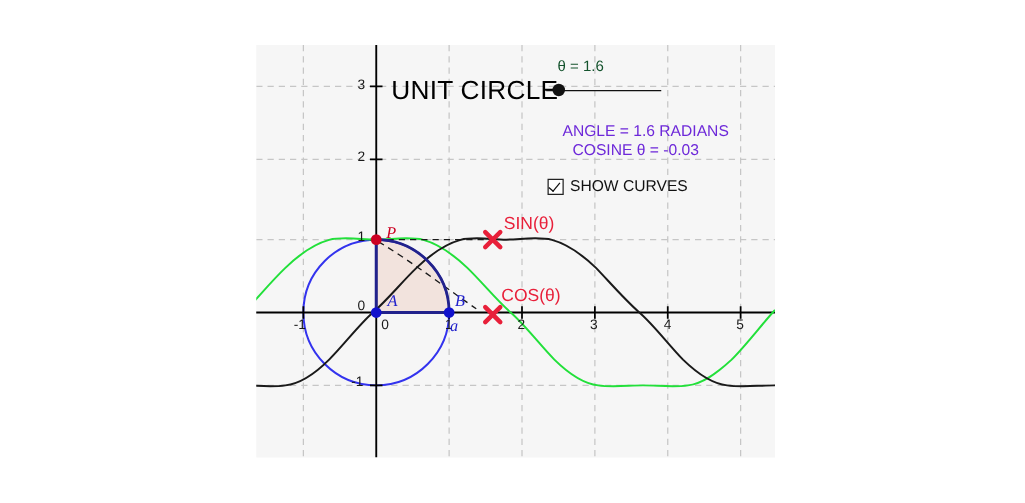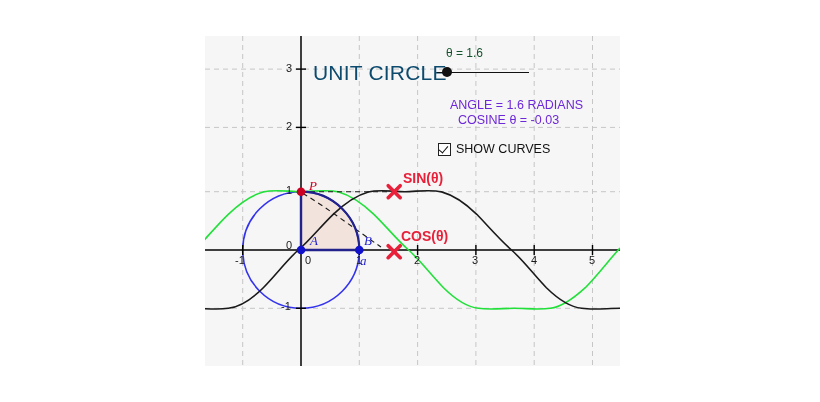--- a/index.html
+++ b/index.html
@@ -53,28 +53,27 @@
   }
   .pt-lbl-red {
     font-size: 13px;
     color: #cc0022;
     font-family: "Liberation Serif", serif;
     font-style: italic;
   }
   .curve-lbl {
     font-size: 14px;
     color: #e8203a;
-    font-weight: bold;
   }
   #title {
     position: absolute;
     left: 313px;
     top: 61px;
     font-size: 21px;
-    color: #0c4a6e;
+    color: #000000;
     letter-spacing: 0.2px;
     font-family: "Liberation Sans", sans-serif;
   }
   #slider-wrap {
     position: absolute;
     left: 432px;
     top: 52px;
     width: 100px;
     height: 30px;
   }

